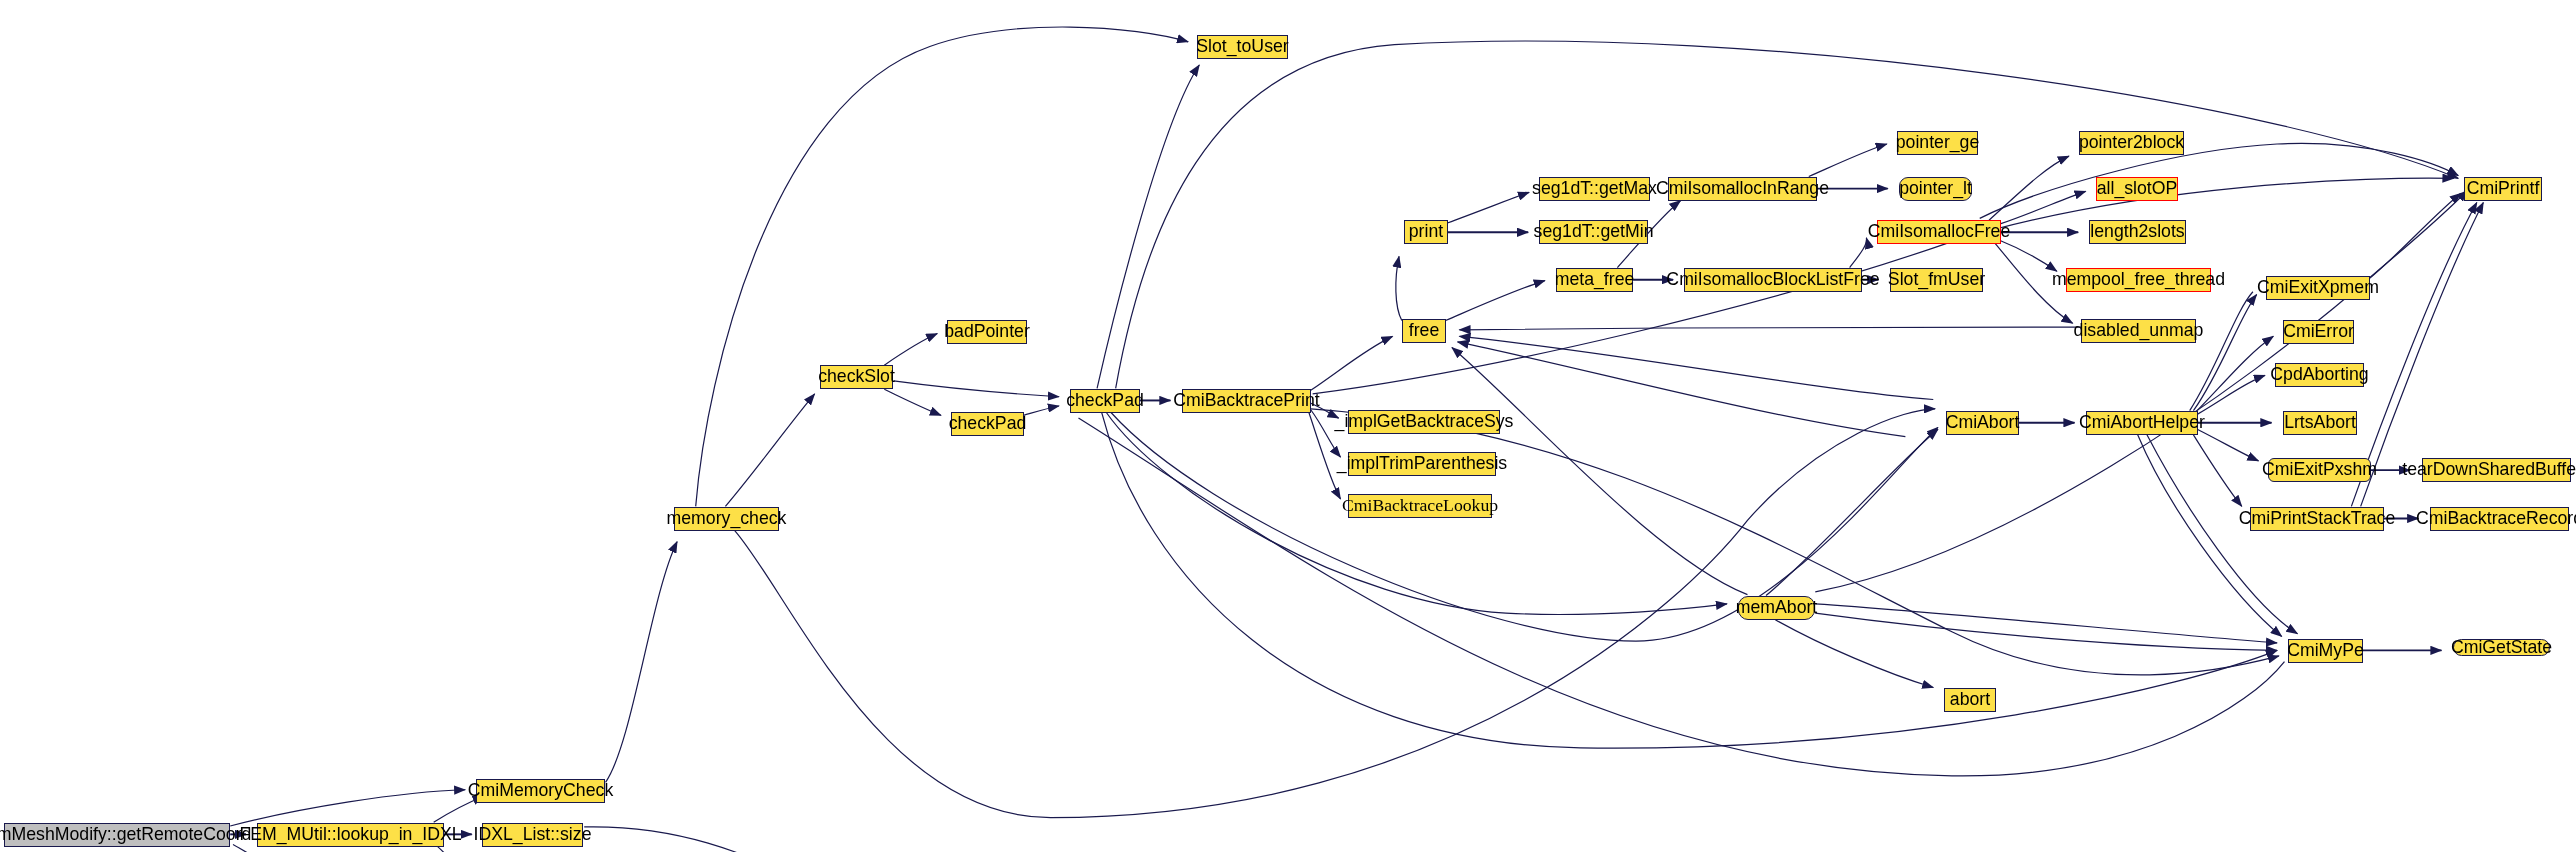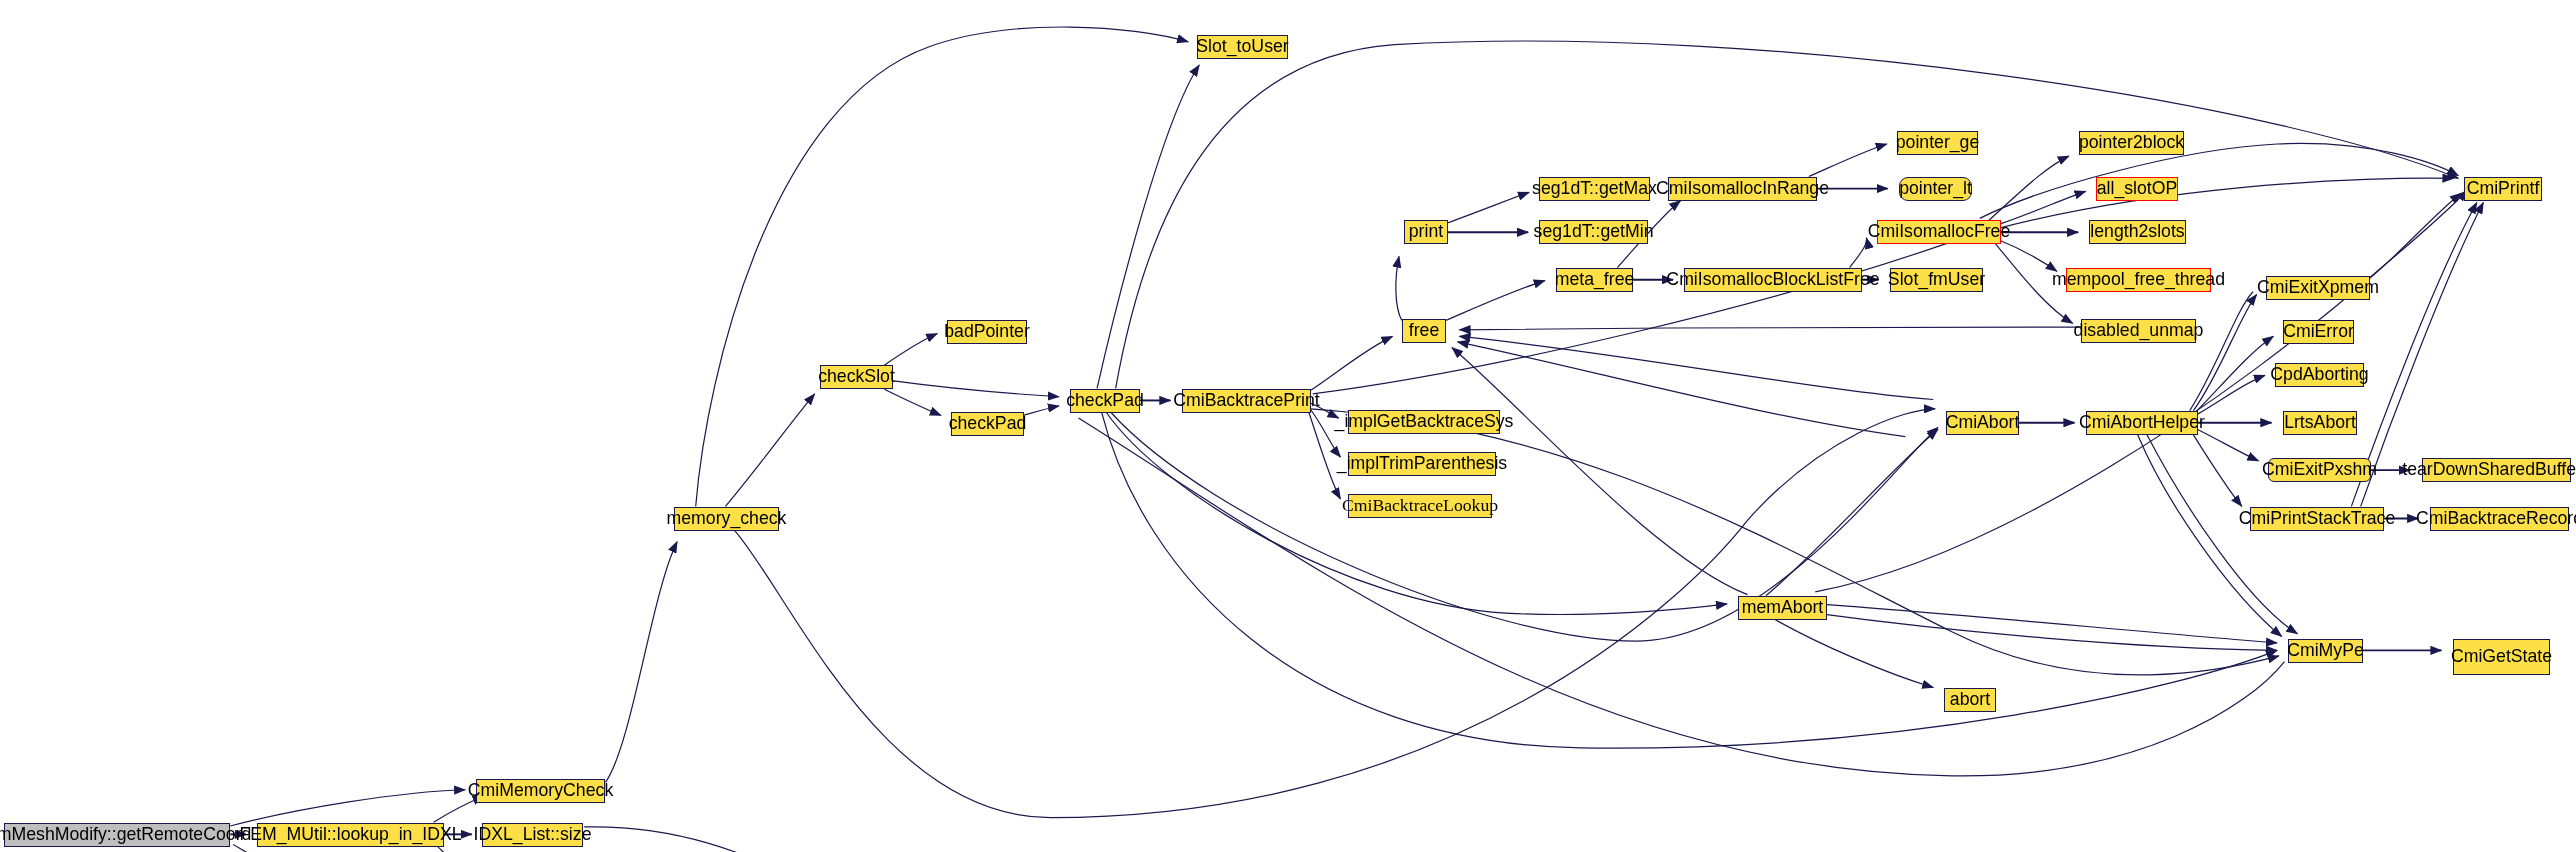--- a/index.html
+++ b/index.html
@@ -315,27 +315,27 @@
     </div>
   <div class="node-box" style="left:2422px; top:458px; width:149px; height:24px;">
       <span class="node-label">tearDownSharedBuffers</span>
     </div>
   <div class="node-box" style="left:2430px; top:507px; width:139px; height:24px;">
       <span class="node-label">CmiBacktraceRecord</span>
     </div>
   <div class="node-box" style="left:2464px; top:177px; width:78px; height:24px;">
       <span class="node-label">CmiPrintf</span>
     </div>
-  <div class="node-box" style="left:1738px; top:596px; width:89px; height:24px;">
+  <div class="node-box" style="left:1738px; top:596px; width:77px; height:24px;border-radius:10px;">
       <span class="node-label">memAbort</span>
     </div>
   <div class="node-box" style="left:1944px; top:688px; width:52px; height:24px;">
       <span class="node-label">abort</span>
     </div>
   <div class="node-box" style="left:2288px; top:639px; width:75px; height:24px;">
       <span class="node-label">CmiMyPe</span>
     </div>
-  <div class="node-box" style="left:2453px; top:639px; width:97px; height:36px;">
+  <div class="node-box" style="left:2453px; top:639px; width:97px; height:17px;border-radius:9px;">
       <span class="node-label">CmiGetState</span>
     </div>
 
 </div>
 
 
 </body></html>

